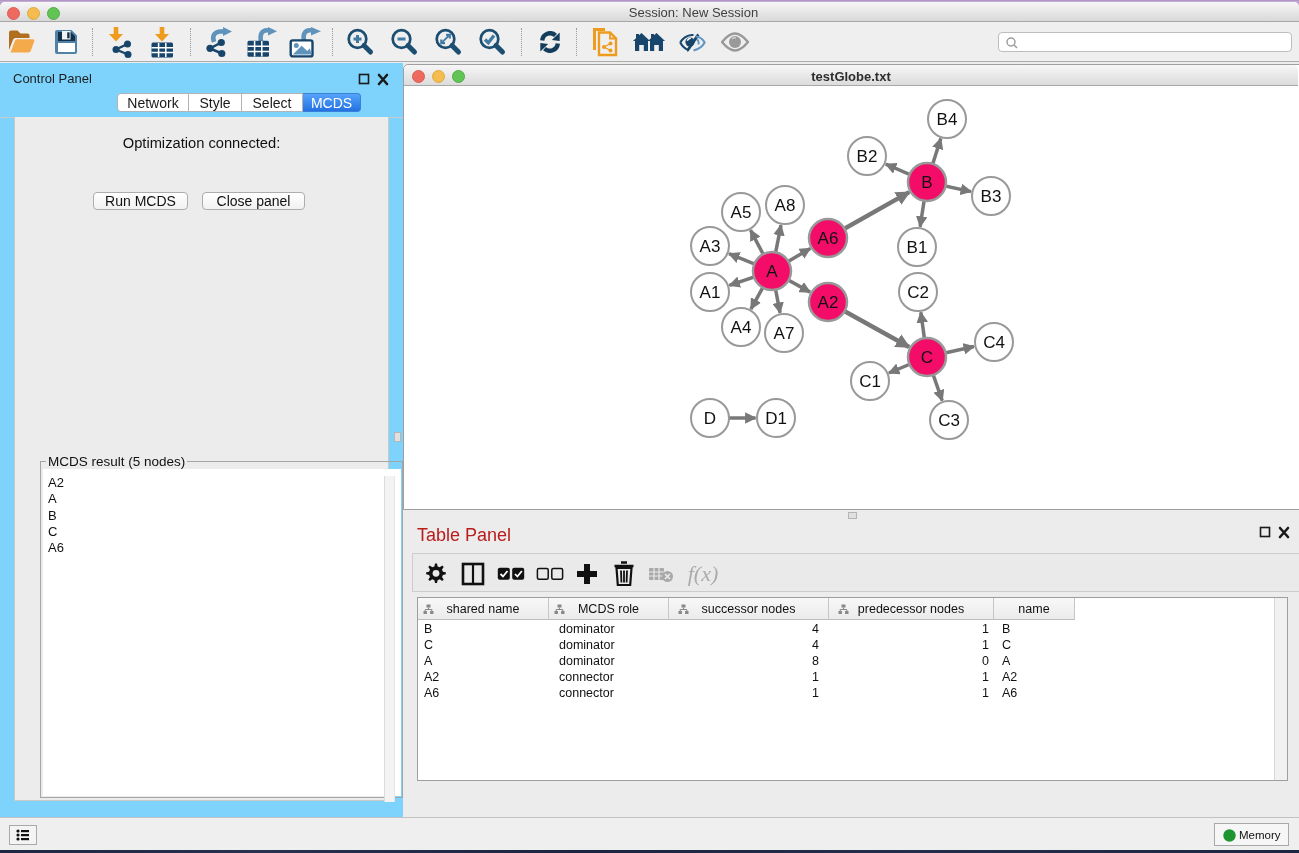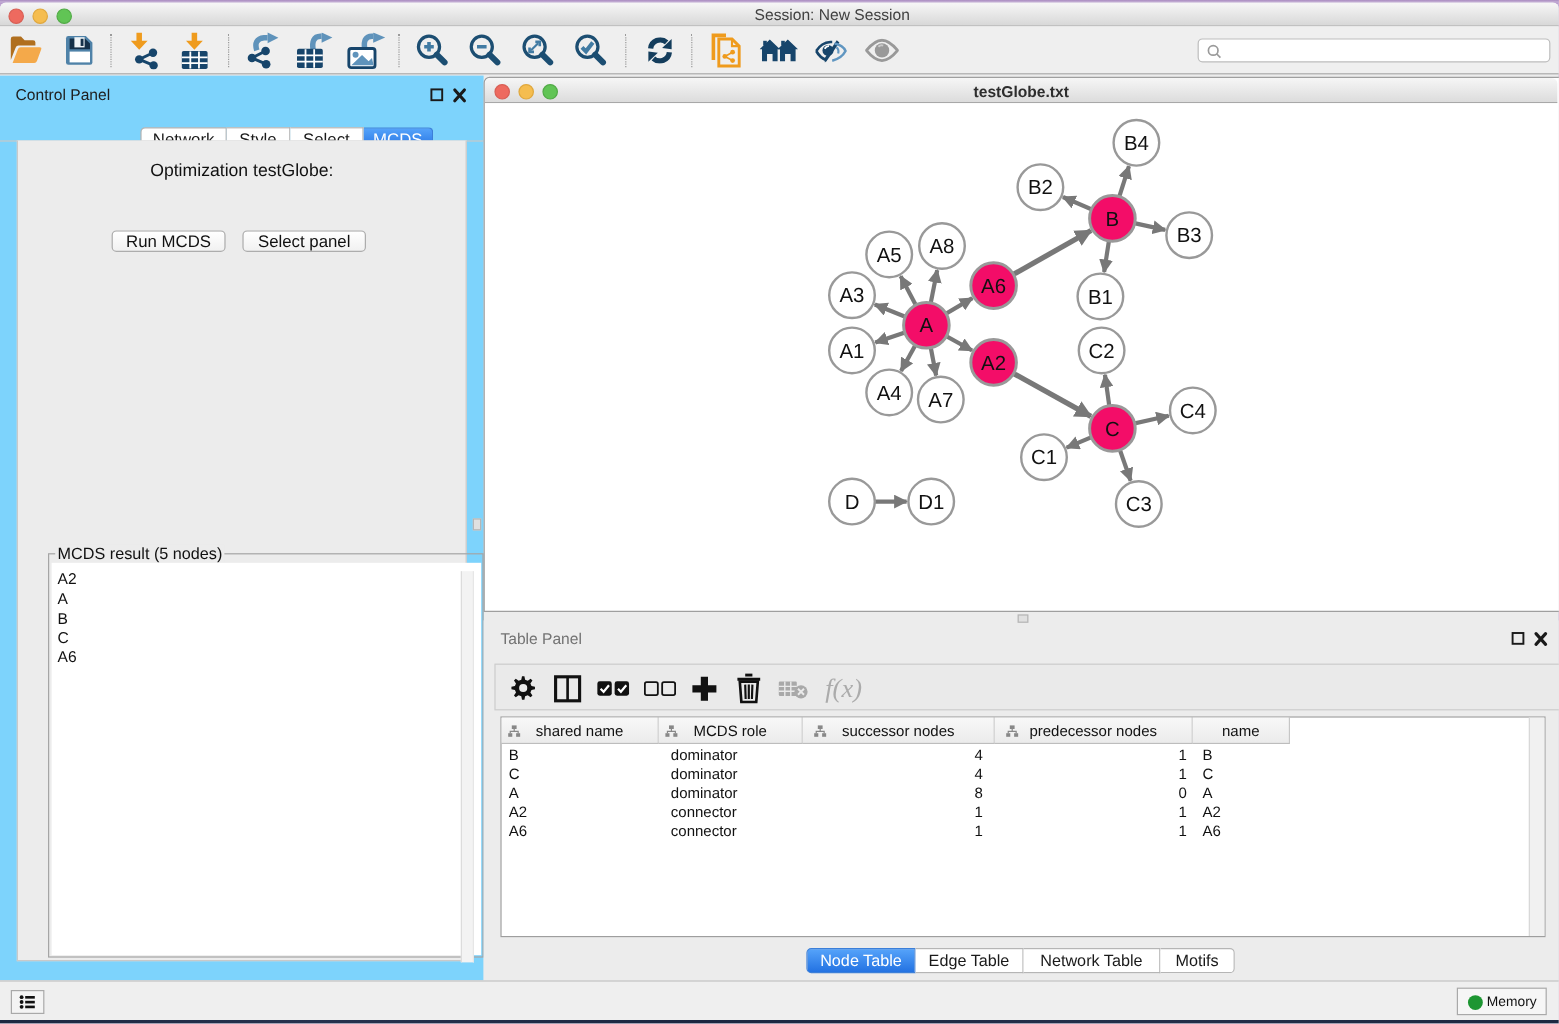--- a/index.html
+++ b/index.html
@@ -33,21 +33,21 @@
 #fieldset { position:absolute; left:17px; top:398px; width:363px; height:337px; border:1px solid #a5a5a5;margin-left:23px; }
 #fslabel { position:absolute; left:5px; top:-8px; background:#ececec; font-size:13.5px; color:#111; padding:0 2px; }
 #fslist { position:absolute; left:2px; top:7px; width:358px; height:327px; background:#fff; font-size:13px; color:#111; padding:6px 0 0 5px; line-height:16.3px; }
 #fsscroll { position:absolute; right:6px; top:7px; width:11px; height:326px; background:#f3f3f3; border-left:1px solid #dcdcdc; border-right:1px solid #e6e6e6; }
 
 #netwin { position:absolute; left:403px; top:64px; width:1044px; height:446px; border:1px solid #9f9f9f; border-radius:5px 5px 0 0; background:#fff; }
 #nettitle { position:absolute; left:0; top:0; width:894px; height:21px; background:linear-gradient(#f6f6f6,#dcdcdc); border-bottom:1px solid #a8a8a8; border-radius:5px 5px 0 0; }
 #nettitletext { position:absolute; top:4px; width:100%; text-align:center; font-size:13px; color:#2d2d2d; font-weight:bold; }
 
 #tpanel { position:absolute; left:403px; top:517px; width:896px; height:300px; background:#ececec; }
-#tpanel-title { position:absolute; left:14px; top:8px; font-size:13px; color:#737373; }
+#tpanel-title { position:absolute; left:14px; top:8px; font-size:18px; color:#b91c1c; }
 #ttoolbar { position:absolute; left:9px; top:36px; width:1010px; height:39px; background:#eaeaea; border:1px solid #cccccc; }
 .tti { position:absolute; top:0; height:39px; display:flex; align-items:center; justify-content:center; }
 #ttable { position:absolute; left:14px; top:80px; width:871px; height:184px; background:#fff; border:1px solid #9e9e9e; }
 .th { position:absolute; top:0; height:22px; background:linear-gradient(#f8f8f8,#ebebeb); border-right:1px solid #c6c6c6; border-bottom:1px solid #bdbdbd; font-size:12.5px; color:#111; text-align:center; line-height:22px; }
 .td { position:absolute; font-size:12.5px; color:#111; height:16px; line-height:16px; }
 #ttabs { position:absolute; display:flex; left:269px; top:273px; }
 .btab { height:21px; line-height:20px; font-size:13.5px; text-align:center; background:#fff; border:1px solid #b5b5b5; border-left:none; color:#1a1a1a; }
 .btab.first { border-left:1px solid #b5b5b5; border-radius:4px 0 0 4px; }
 .btab.last { border-radius:0 4px 4px 0; }
 .btab.sel { background:linear-gradient(#55a3fa,#2372e2); color:#fff; border-color:#3c7fd8; }
@@ -240,31 +240,31 @@
     </svg>
   </div>
 </div>
 
 <div id="cpanel">
   <div id="cpanel-title">Control Panel</div>
   <svg class="abs" style="left:358px;top:10px;" width="32" height="13" viewBox="0 0 32 13">
     <rect x="1.5" y="1.5" width="9" height="9" fill="none" stroke="#1a1a1a" stroke-width="1.6"></rect>
     <path d="M21 2 L29 11 M29 2 L21 11" stroke="#1a1a1a" stroke-width="2.6" stroke-linecap="round"></path>
   </svg>
-  <div class="tabrow" style="left:78px;top:43px;padding-left:39px;">
+  <div class="tabrow" style="left:78px;top:30px;padding-left:39px;">
     <div class="tab first" style="width:72px;">Network</div>
     <div class="tab" style="width:53px;">Style</div>
     <div class="tab" style="width:61px;">Select</div>
     <div class="tab sel last" style="width:58px;">MCDS</div>
   </div>
   <div id="cptopline"></div>
   <div id="cpanel-content"></div>
-  <div id="optlabel">Optimization testGlobe:</div>
+  <div id="optlabel">Optimization connected:</div>
   <div class="btn" style="left:93px;top:129px;width:95px;">Run MCDS</div>
-  <div class="btn" style="left:202px;top:129px;width:103px;">Select panel</div>
+  <div class="btn" style="left:202px;top:129px;width:103px;">Close panel</div>
   <div id="fieldset">
     <div id="fslabel">MCDS result (5 nodes)</div>
     <div id="fslist">A2<br>A<br>B<br>C<br>A6
       <div id="fsscroll"></div>
     </div>
   </div>
 </div>
 
 <div id="netwin">
   <div id="nettitle">
@@ -459,26 +459,20 @@
     <div class="td" style="left:141px;top:71px;">connector</div>
     <div class="td" style="left:304px;top:71px;width:97px;text-align:right;">1</div>
     <div class="td" style="left:474px;top:71px;width:97px;text-align:right;">1</div>
     <div class="td" style="left:584px;top:71px;">A2</div>
     <div class="td" style="left:6px;top:87px;">A6</div>
     <div class="td" style="left:141px;top:87px;">connector</div>
     <div class="td" style="left:304px;top:87px;width:97px;text-align:right;">1</div>
     <div class="td" style="left:474px;top:87px;width:97px;text-align:right;">1</div>
     <div class="td" style="left:584px;top:87px;">A6</div>
   </div>
-  <div id="ttabs">
-    <div class="btab sel first" style="width:91px;">Node Table</div>
-    <div class="btab" style="width:90px;">Edge Table</div>
-    <div class="btab" style="width:114px;">Network Table</div>
-    <div class="btab last" style="width:62px;">Motifs</div>
-  </div>
 </div>
 
 <div id="statusbar">
   <div id="listbtn">
     <svg width="26" height="18" style="position:absolute;left:0px;top:0px;" viewBox="0 0 26 18">
       <circle cx="8" cy="5" r="1.6" fill="#111"></circle>
         <circle cx="8" cy="9" r="1.6" fill="#111"></circle>
         <circle cx="8" cy="13" r="1.6" fill="#111"></circle>
       <rect x="11" y="4" width="8" height="2.2" fill="#111"></rect>
         <rect x="11" y="8" width="8" height="2.2" fill="#111"></rect>

